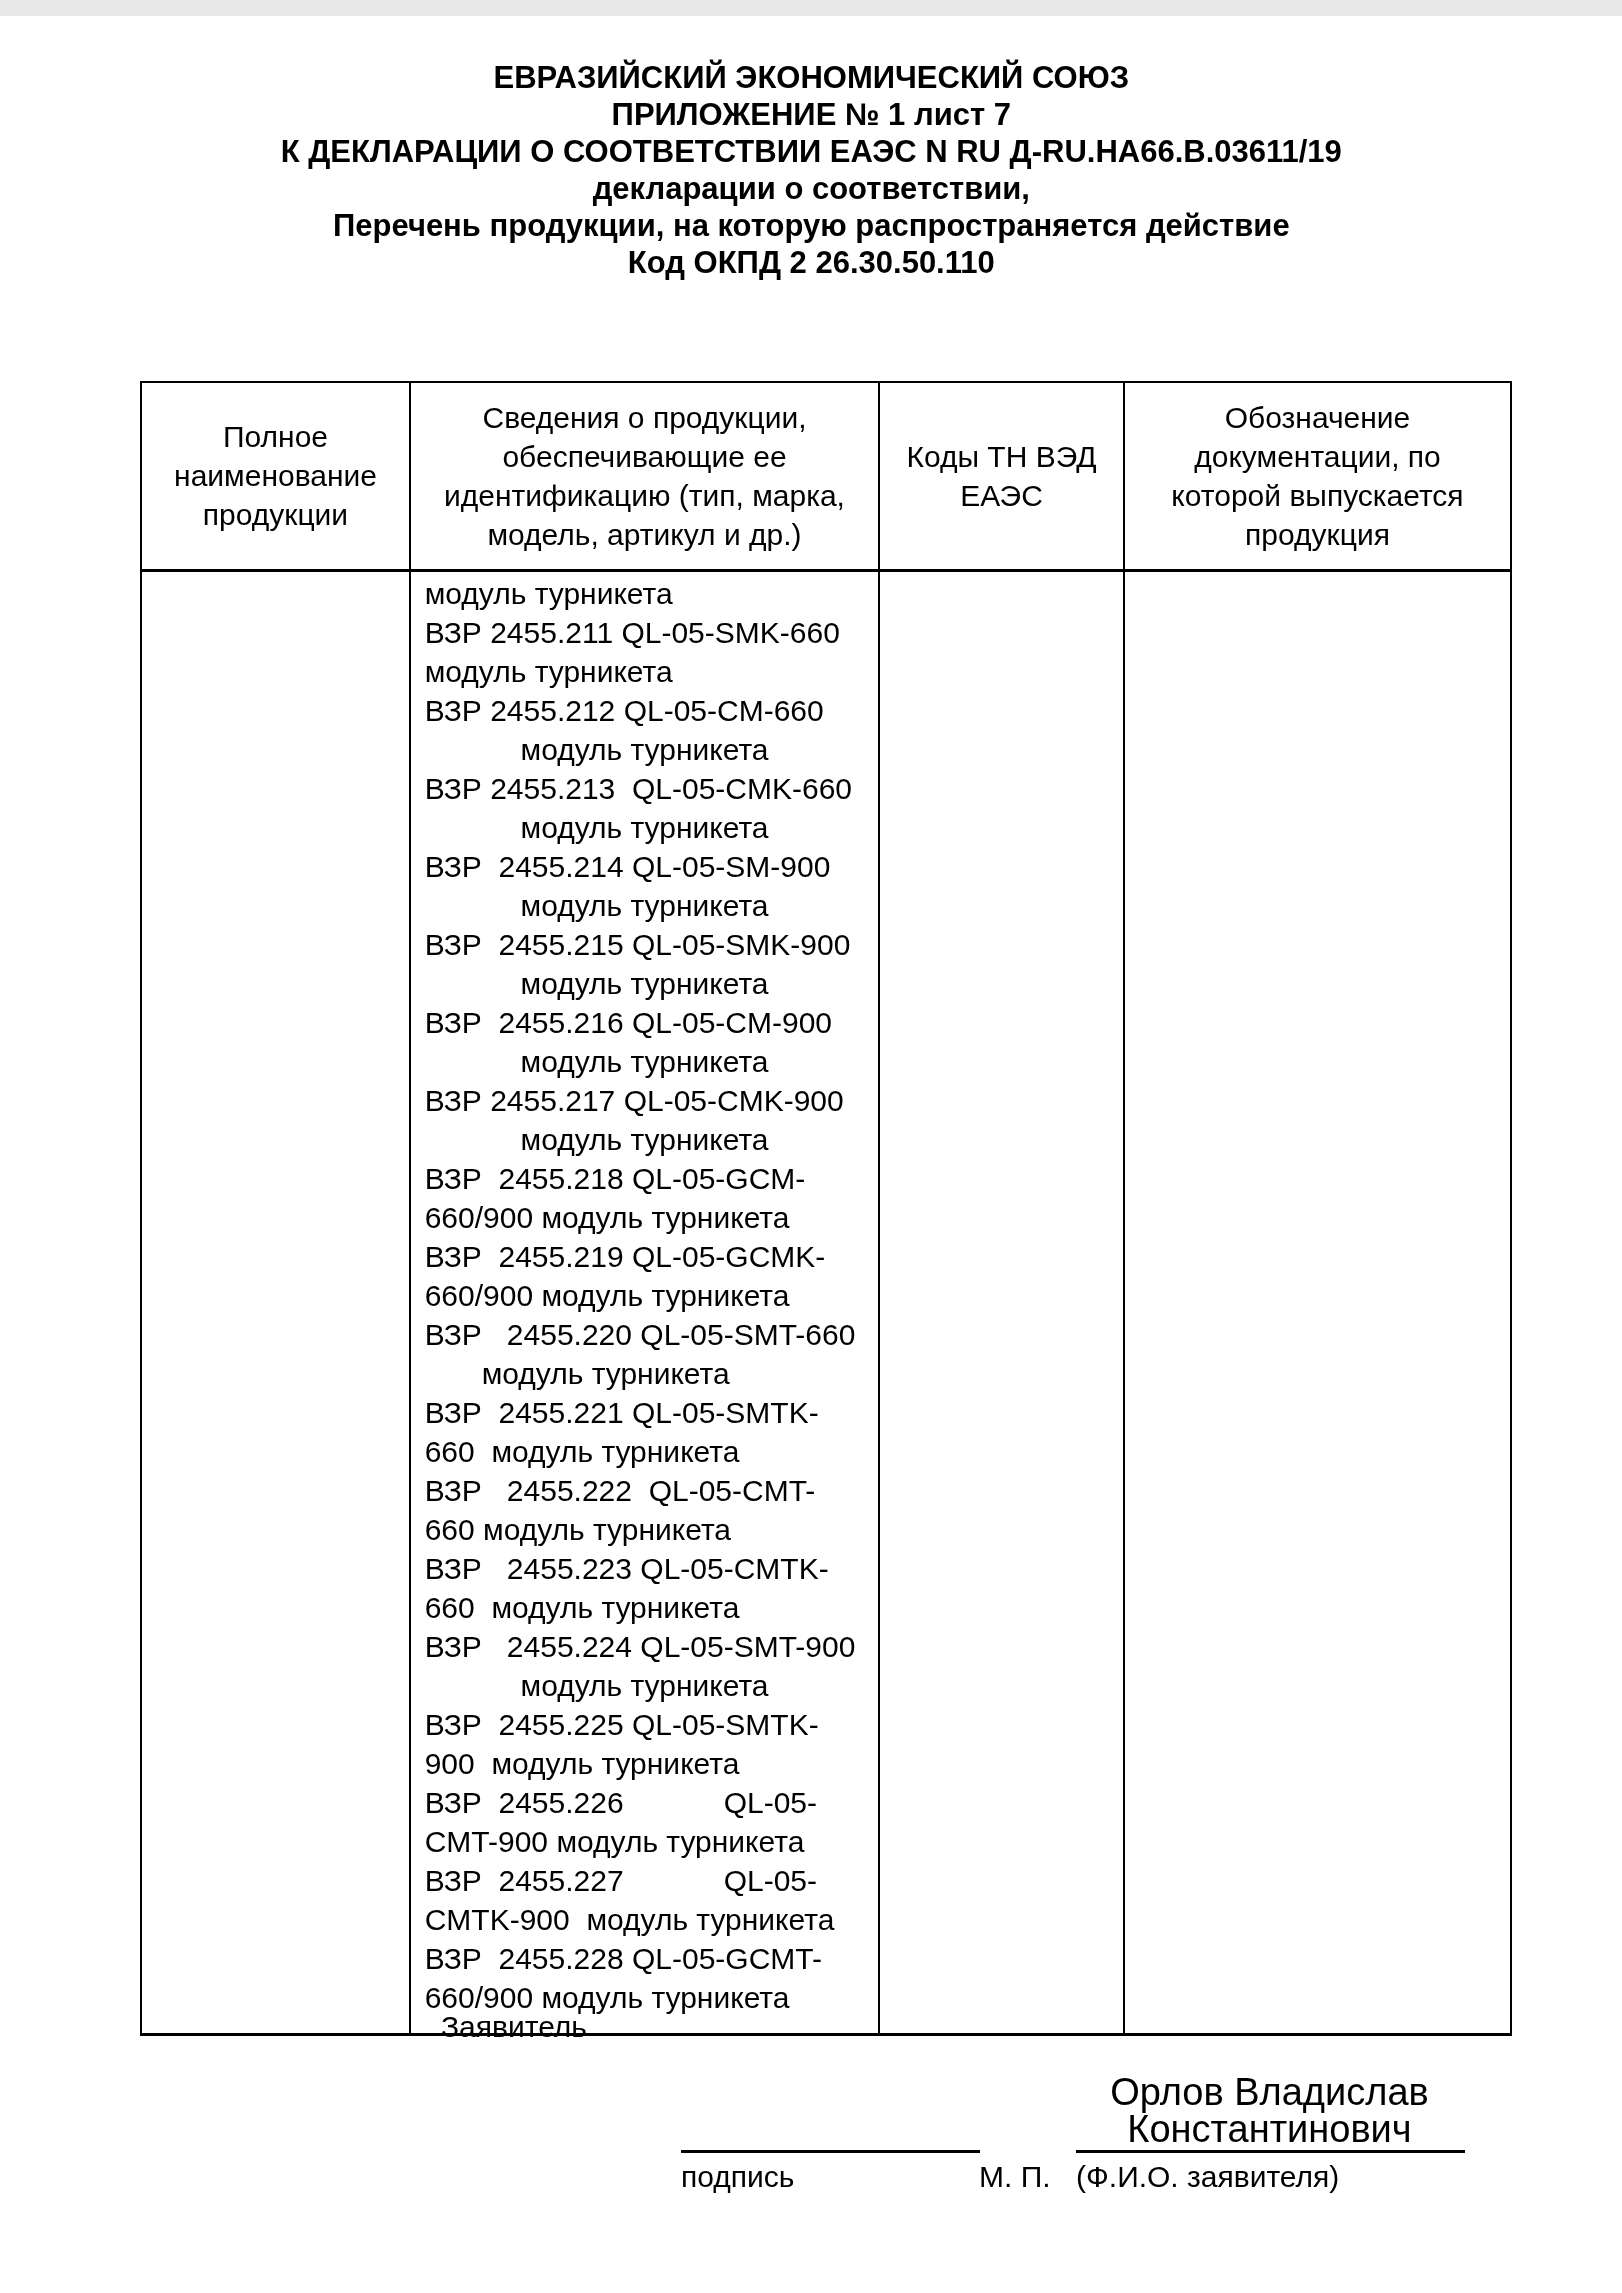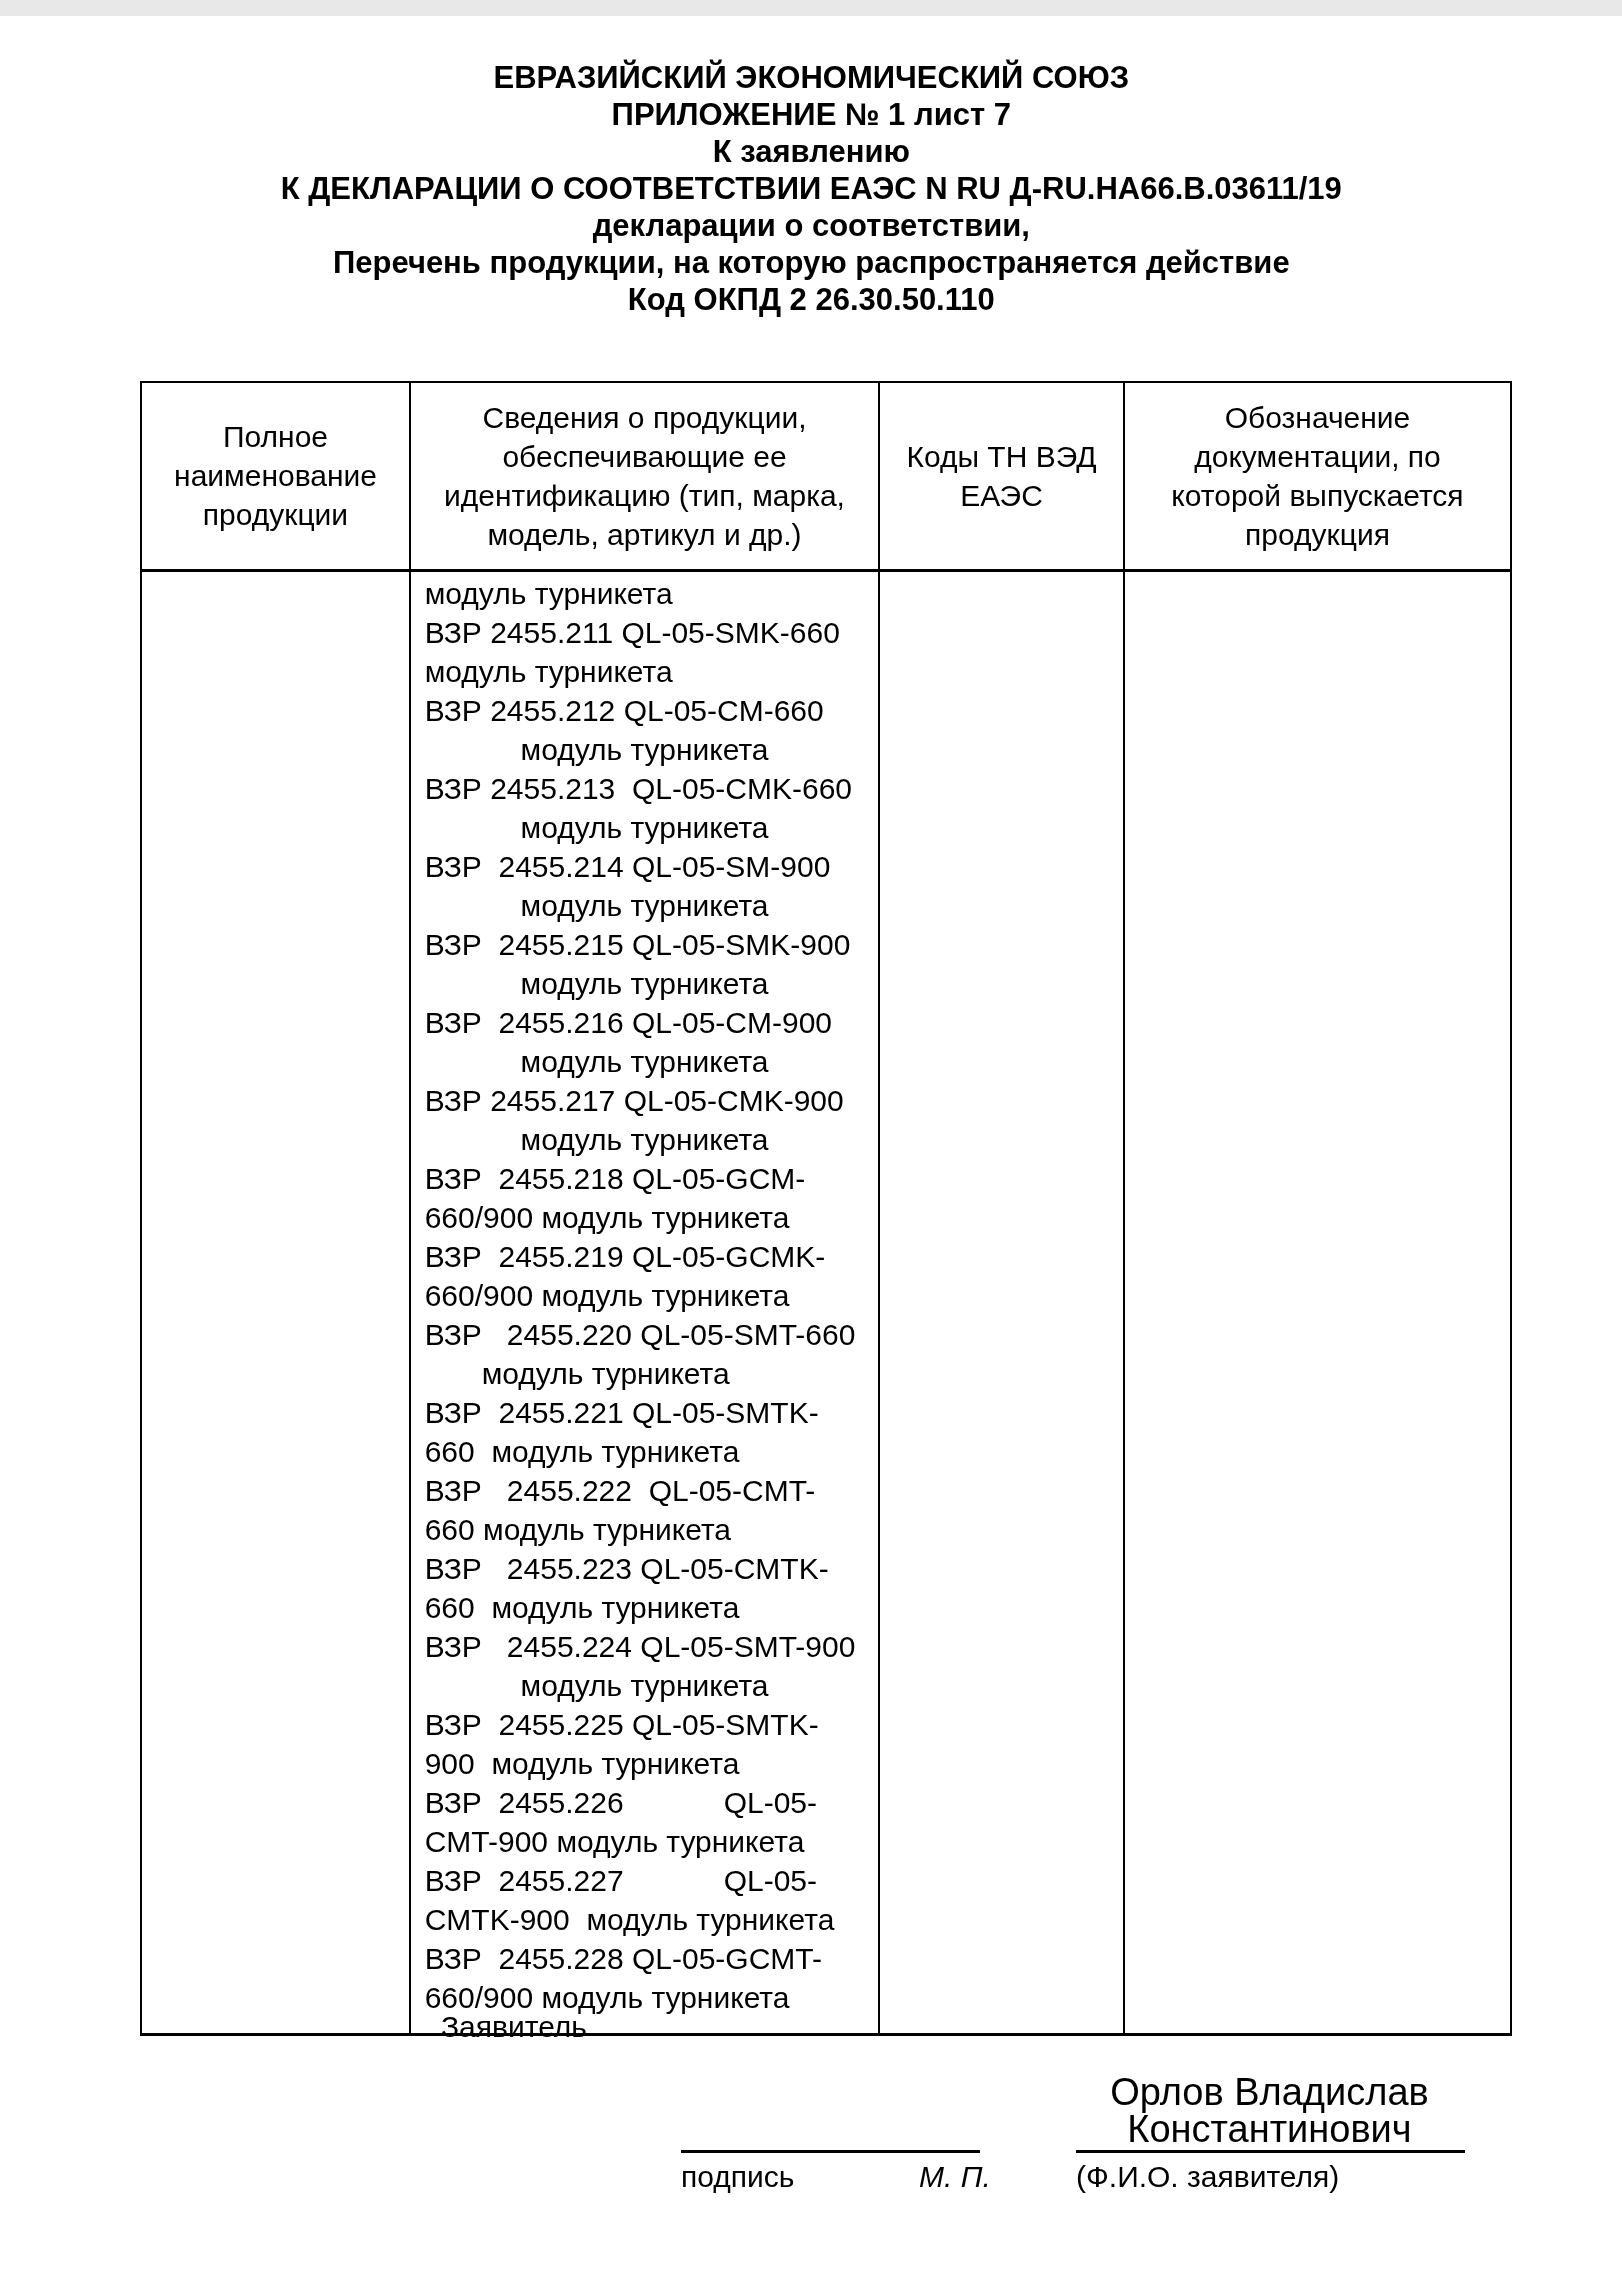--- a/index.html
+++ b/index.html
@@ -85,32 +85,31 @@
   }
   .rule-signature { left: 681px; width: 299px; }
   .rule-name { left: 1076px; width: 389px; }
   .caption {
     position: absolute;
     top: 2141px;
     font-size: 30px;
     line-height: 39px;
   }
   .caption-signature { left: 681px; width: 299px; }
-  .caption-stamp { left: 919px; width: 113px; font-style: italic; }
+  .caption-stamp { left: 979px; width: 113px; }
   .caption-name { left: 1076px; width: 389px; }
 </style>
 </head>
 <body>
 
 <div class="page">
 
   <header class="title-block">
     <div>ЕВРАЗИЙСКИЙ ЭКОНОМИЧЕСКИЙ СОЮЗ</div>
     <div>ПРИЛОЖЕНИЕ № 1 лист 7</div>
-    <div>К заявлению</div>
     <div>К ДЕКЛАРАЦИИ О СООТВЕТСТВИИ ЕАЭС N RU Д-RU.НА66.В.03611/19</div>
     <div>декларации о соответствии,</div>
     <div>Перечень продукции, на которую распространяется действие</div>
     <div>Код ОКПД 2 26.30.50.110</div>
   </header>
 
   <table class="products-table">
     <colgroup>
       <col style="width:269px">
       <col style="width:469px">

